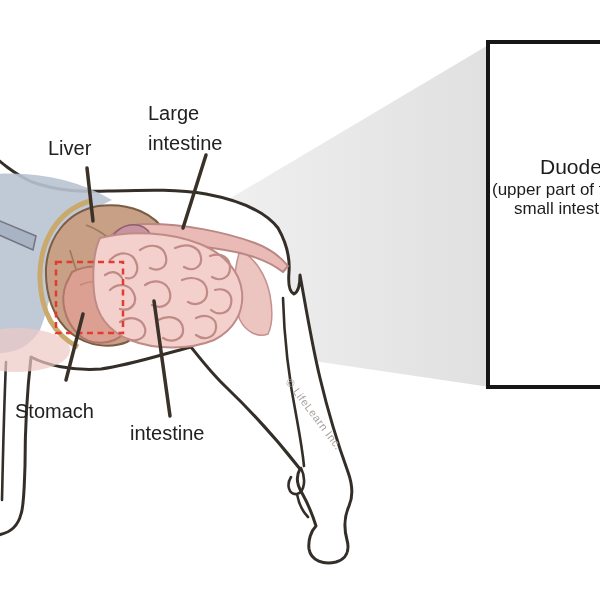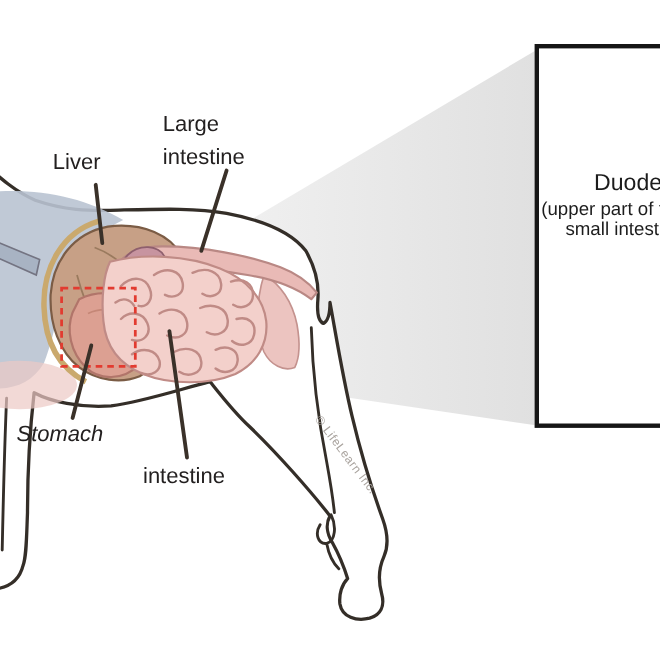--- a/index.html
+++ b/index.html
@@ -152,21 +152,21 @@
 
   <div class="organ-label" style="left:48px;top:133px;">
     <span>Liver</span>
   </div>
 
   <div class="organ-label" style="left:148px;top:98px;">
     <span style="display:block">Large</span>
     <span style="display:block">intestine</span>
   </div>
 
-  <div class="organ-label" style="left:15px;top:380px;font-style:italic;">
+  <div class="organ-label" style="left:15px;top:396px;">
     <span>Stomach</span>
   </div>
 
   <div class="organ-label" style="left:130px;top:418px;">
     <span style="display:block">intestine</span>
   </div>
 
   <div id="watermark">© LifeLearn Inc.</div>
 
   <div id="inset-box"></div>

